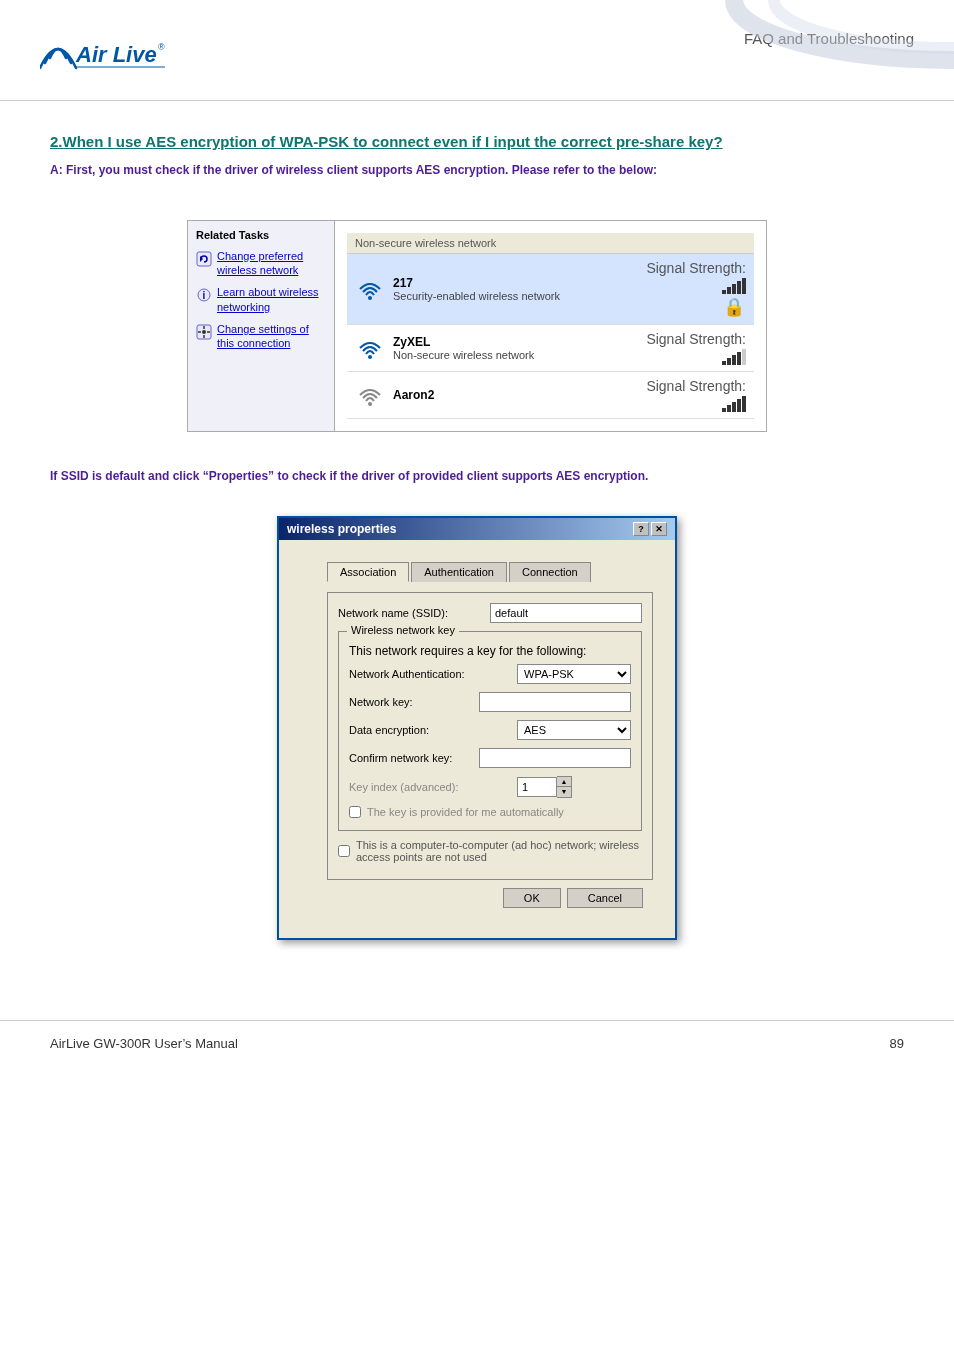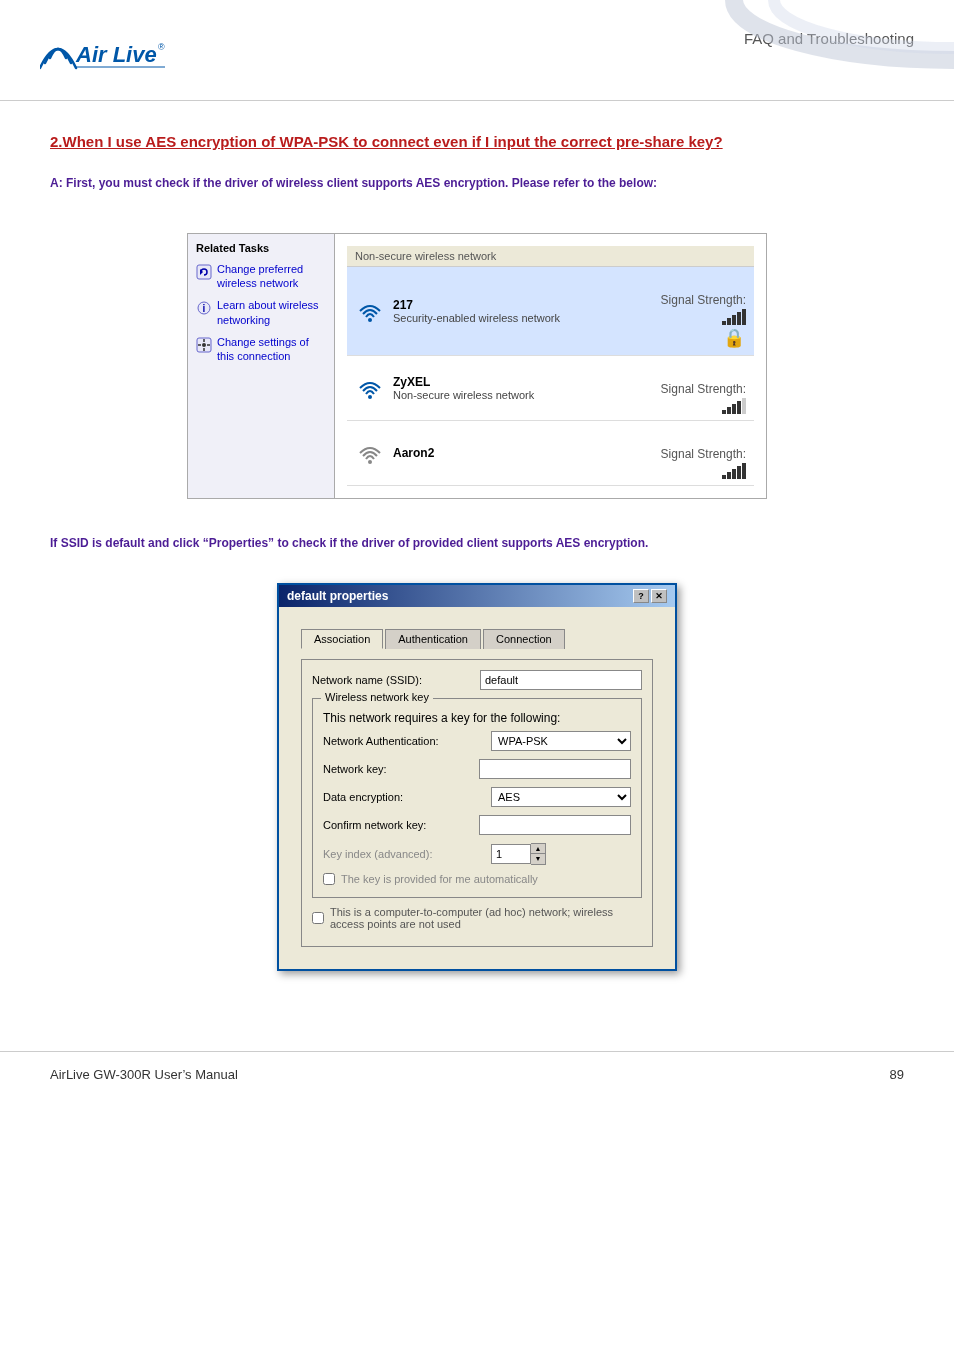--- a/index.html
+++ b/index.html
@@ -35,23 +35,23 @@
 
     
     .content {
       padding: 20px 50px;
     }
 
     .section-title {
       font-size: 15px;
       font-weight: bold;
       text-decoration: underline;
-      margin-bottom: 20px;
+      margin-bottom: 7px;
       line-height: 1.5;
-      color: #b91c1c;
+      color: #0f766e;
     }
 
     .section-body {
       font-size: 12px;
       line-height: 1.6;
       margin-bottom: 20px;
       color: #4c1d95;
       font-weight: bold;
     }
 
@@ -88,20 +88,21 @@
 
     .task-icon {
       width: 16px;
       height: 16px;
       flex-shrink: 0;
       margin-top: 2px;
     }
 
     .task-link {
       color: #0000cc;
+      text-decoration: underline;
       cursor: pointer;
       font-size: 11px;
       line-height: 1.3;
     }
 
     .network-list {
       flex: 1;
       padding: 12px;
     }
 
@@ -146,23 +147,22 @@
     }
 
     .signal-area {
       display: flex;
       flex-direction: column;
       align-items: flex-end;
       gap: 2px;
     }
 
     .signal-label {
-      font-size: 12px;
+      font-size: 14px;
       color: #555;
-      margin-top: 20px;
     }
 
     .signal-bars {
       display: flex;
       align-items: flex-end;
       gap: 1px;
     }
 
     .signal-bar {
       background: #333;
@@ -221,20 +221,21 @@
       display: flex;
       align-items: center;
       justify-content: center;
       cursor: pointer;
       color: #000;
     }
 
     .dialog-body {
       padding: 22px;
       background: #ece9d8;
+      margin-left: 26px;
     }
 
     .tabs-row {
       display: flex;
       gap: 2px;
       margin-bottom: 10px;
     }
 
     .tab {
       padding: 3px 12px;
@@ -557,21 +558,21 @@
       </div>
     </div>
   </div>
 
   <div class="section-body">If SSID is default and click “Properties” to check if the driver of provided client supports AES encryption.</div>
 
   <div class="dialog-wrapper">
     <div class="dialog">
 
       <div class="dialog-titlebar">
-        <span>default properties</span>
+        <span>wireless properties</span>
         <div class="titlebar-buttons">
           <div class="titlebar-btn">?</div>
           <div class="titlebar-btn">✕</div>
         </div>
       </div>
 
       <div class="dialog-body">
         <div class="tabs-row">
           <div class="tab active">Association</div>
           <div class="tab">Authentication</div>
@@ -633,20 +634,24 @@
             </div>
           </div>
 
           <div class="checkbox-row" style="margin-top:8px;">
             <input type="checkbox" style="">
             <span class="checkbox-label-active">This is a computer-to-computer (ad hoc) network; wireless access points are not used</span>
           </div>
 
         </div>
 
+        <div class="dialog-footer">
+          <button class="dialog-btn">OK</button>
+          <button class="dialog-btn">Cancel</button>
+        </div>
       </div>
 
     </div>
   </div>
 
 </div>
 
 <div class="page-footer">
   <span class="footer-left">AirLive GW-300R User’s Manual</span>
   <span class="footer-right">89</span>

